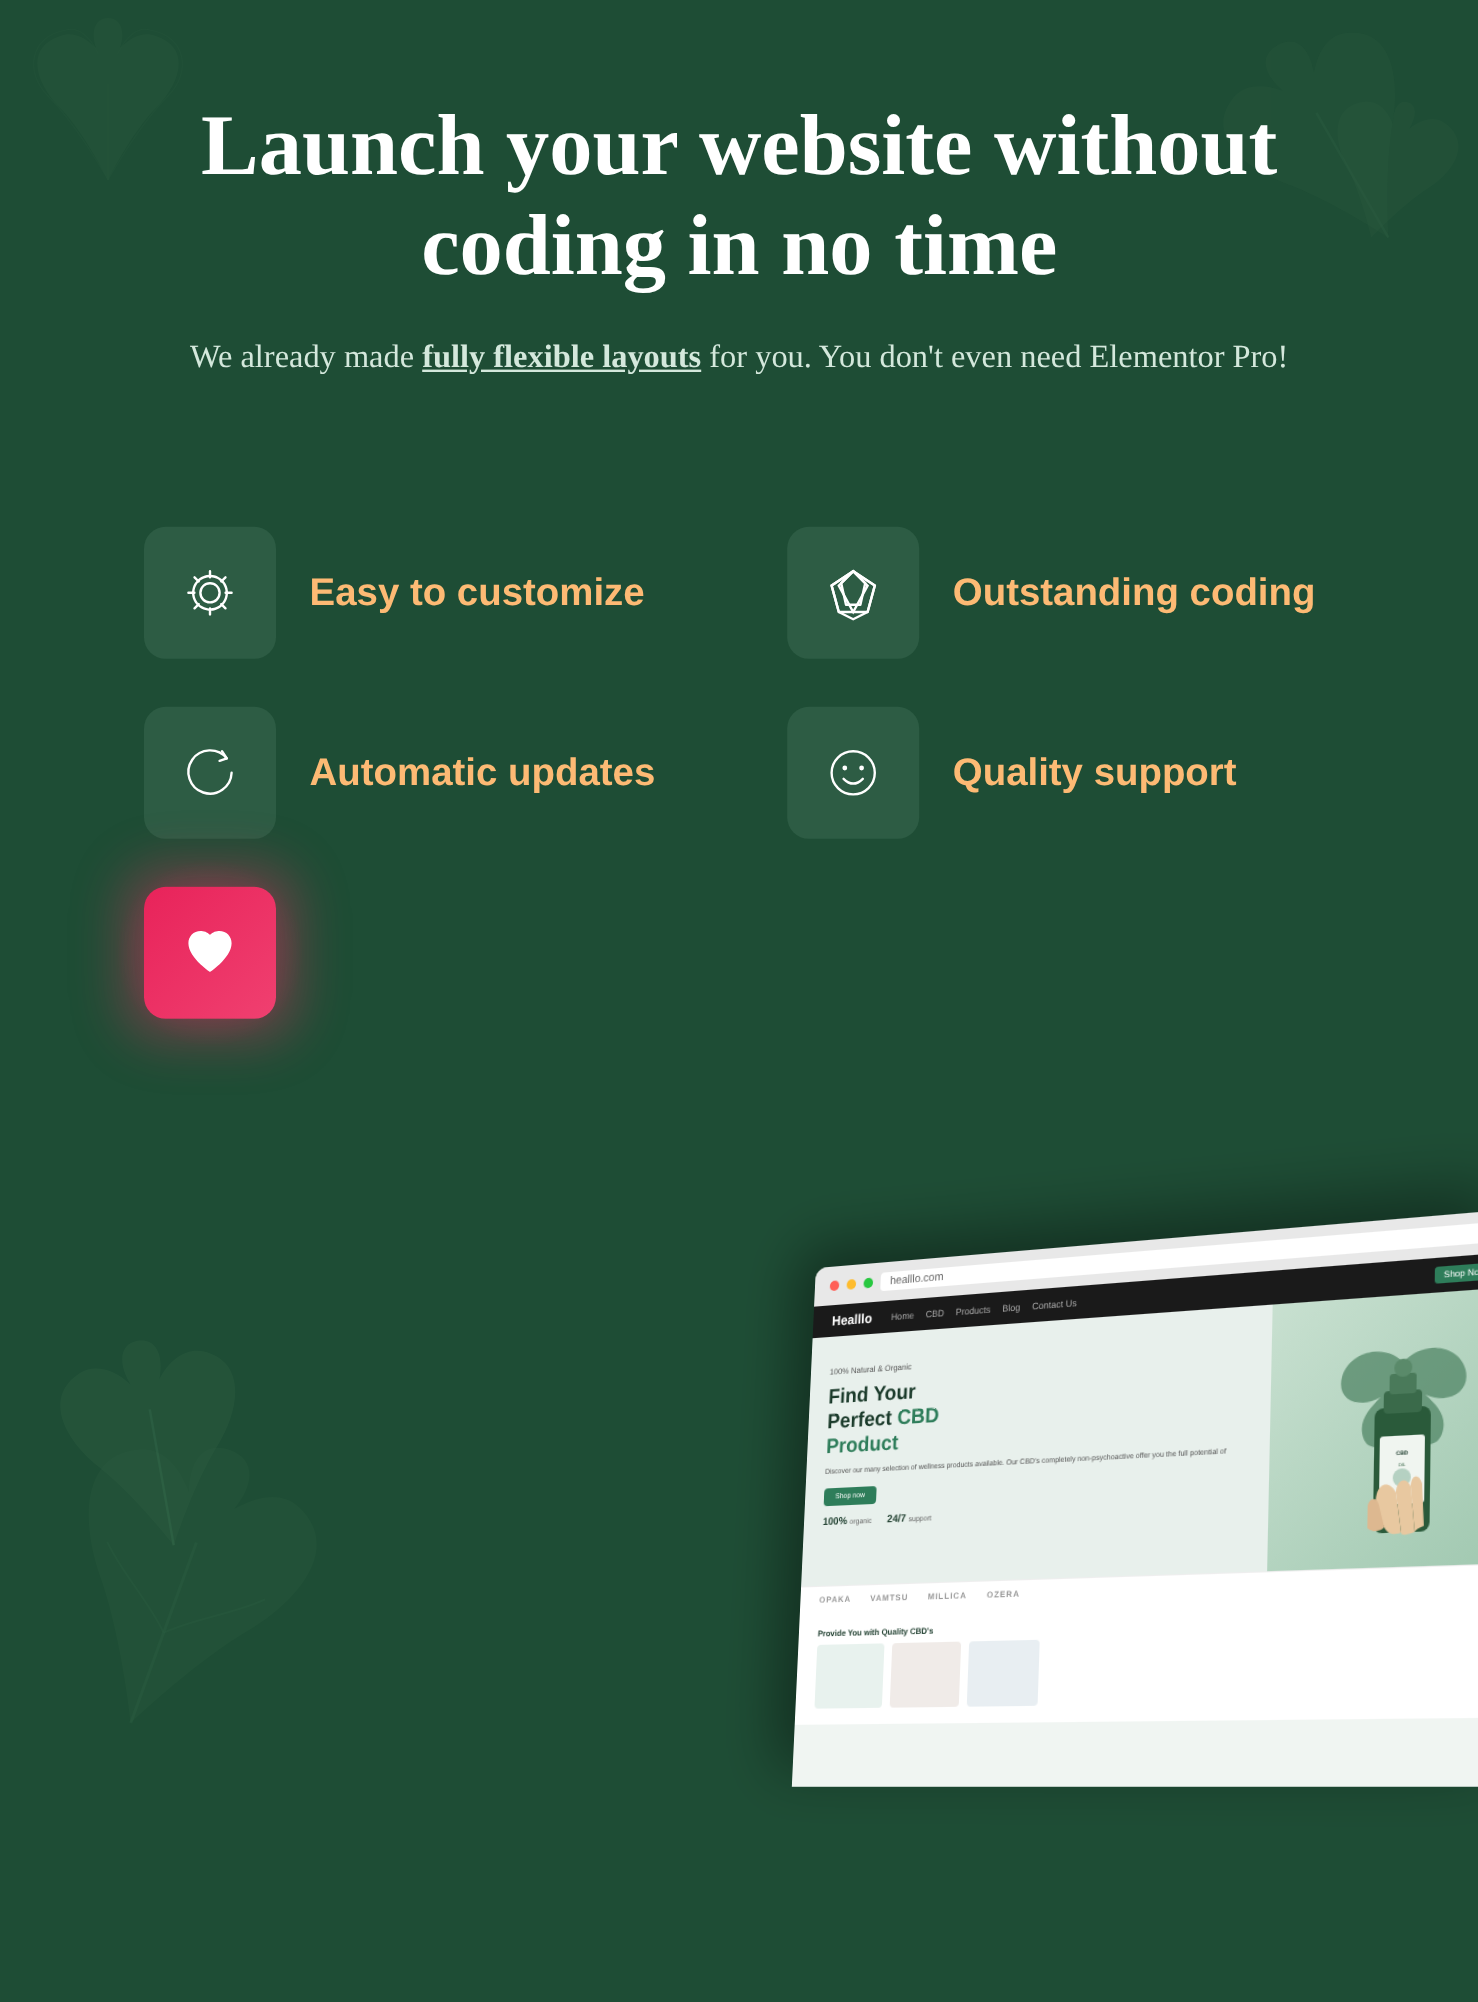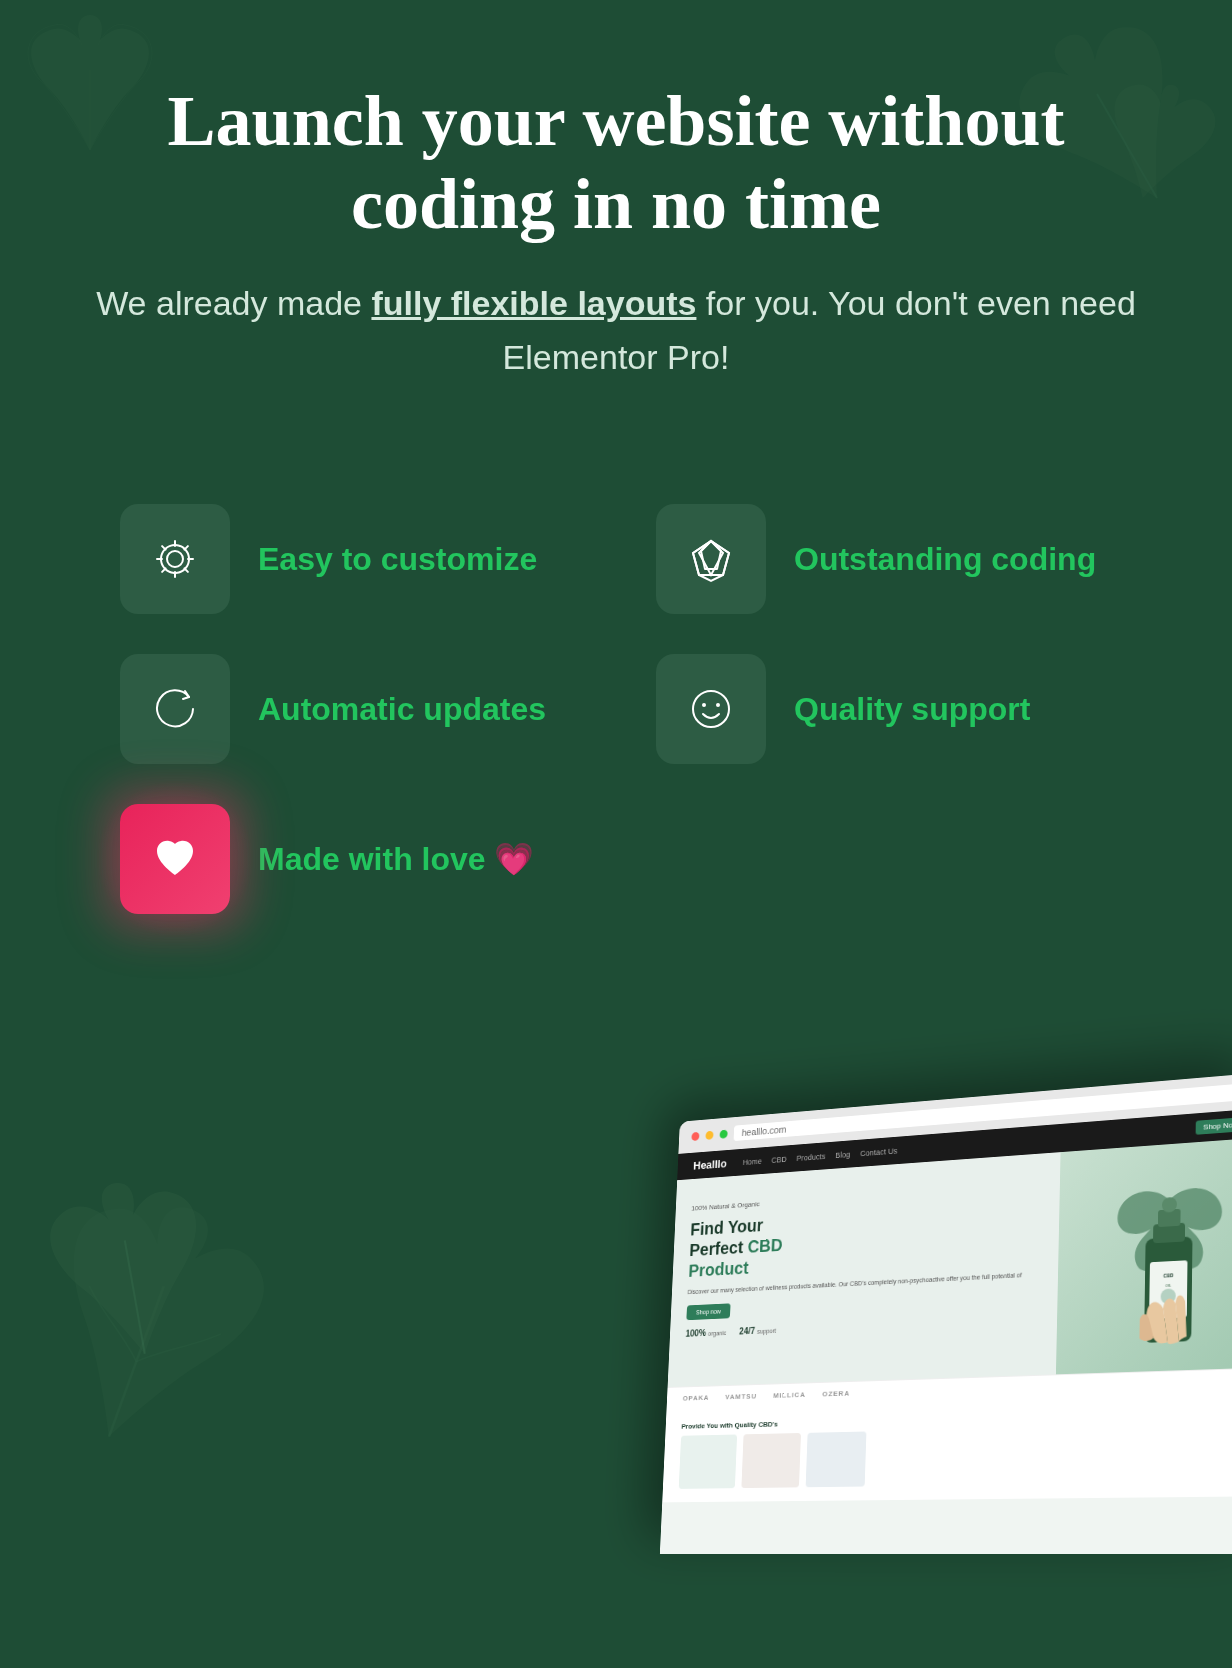--- a/index.html
+++ b/index.html
@@ -24,24 +24,24 @@
     .hero-title {
       font-size: 72px;
       font-weight: 900;
       color: #ffffff;
       line-height: 1.15;
       margin-bottom: 30px;
       font-family: Georgia, serif;
     }
 
     .hero-subtitle {
-      font-size: 34px;
+      font-size: 27px;
       color: #d4e8dc;
       line-height: 1.6;
-      font-family: Liberation Sans, sans-serif;
+      font-family: Liberation Serif, serif;
       font-weight: 400;
     }
 
     .hero-subtitle strong {
       font-weight: 700;
       text-decoration: underline;
     }
 
     
     .features {
@@ -87,21 +87,21 @@
     }
 
     .feature-icon-box.pink svg {
       fill: #ffffff;
       stroke: none;
     }
 
     .feature-label {
       font-size: 32px;
       font-weight: 700;
-      color: #22c55e;
+      color: #fdba74;
       line-height: 1.3;
       font-family: Arial, sans-serif;
     }
 
     
     .preview-section {
       position: relative;
       height: 560px;
       margin-top: 20px;
     }
@@ -420,21 +420,20 @@
     </div>
     <span class="feature-label">Quality support</span>
   </div>
 
   <div class="feature-item">
     <div class="feature-icon-box pink has-glow">
       <svg viewBox="0 0 52 52" fill="#ffffff" stroke="none">
         <path d="M26 42 C26 42 8 30 8 18 C8 12 13 7 20 8 C23 8 26 11 26 11 C26 11 29 8 32 8 C39 7 44 12 44 18 C44 30 26 42 26 42Z"></path>
       </svg>
     </div>
-    <span class="feature-label">Made with love 💗</span>
   </div>
 
 </div>
 
 <div class="preview-section">
 
   <div style="position:absolute; bottom:180px; left:30px; z-index:1;">
     <svg width="200" height="200" viewBox="0 0 200 200" fill="none" opacity="0.45">
       <g transform="rotate(-10, 100, 100)">
         <path d="M100 185 C100 185 75 138 50 110 C25 82 14 44 48 30 C61 25 76 31 88 47 C80 27 85 12 100 12 C115 12 120 27 112 47 C124 31 139 25 152 30 C186 44 175 82 150 110 C125 138 100 185 100 185Z" fill="#2d5c40"></path>

